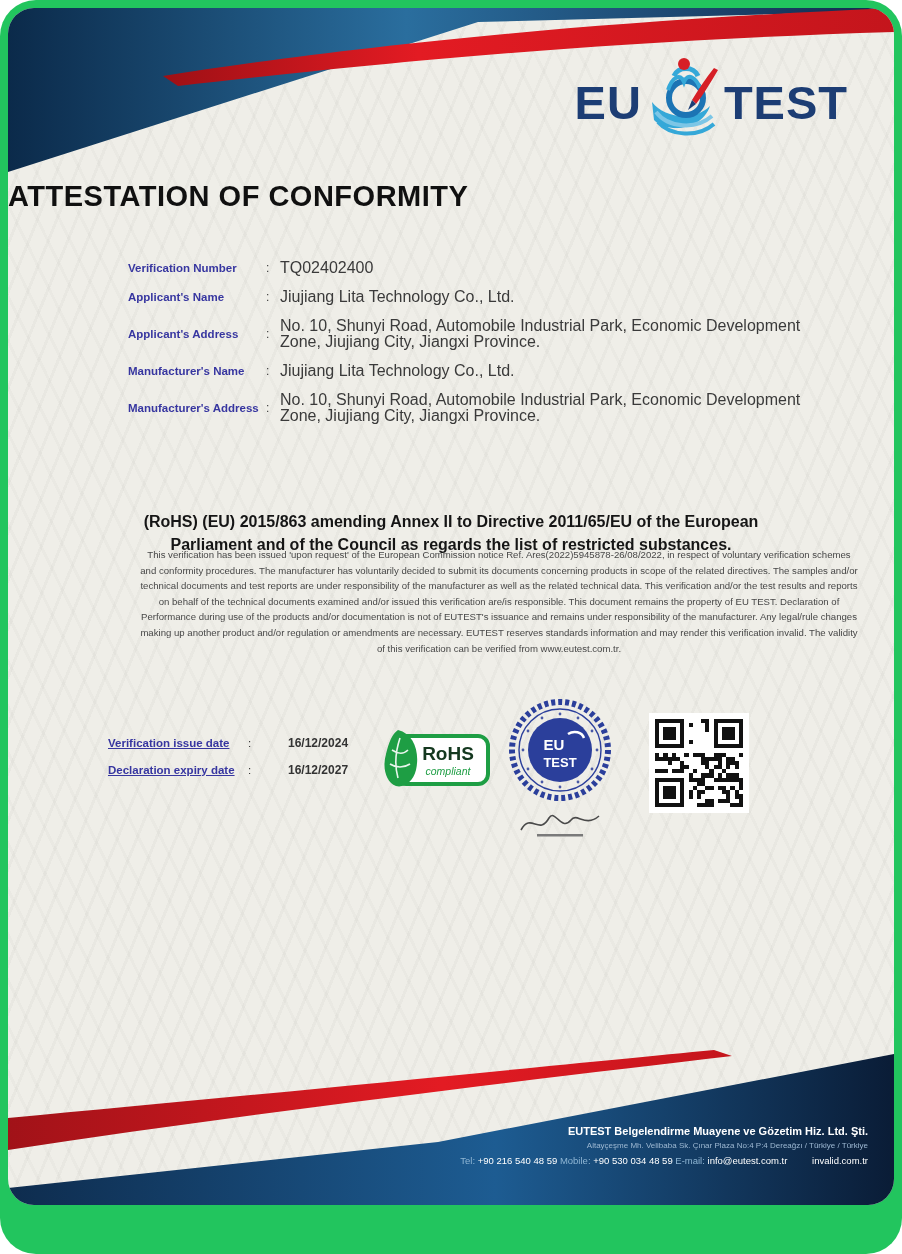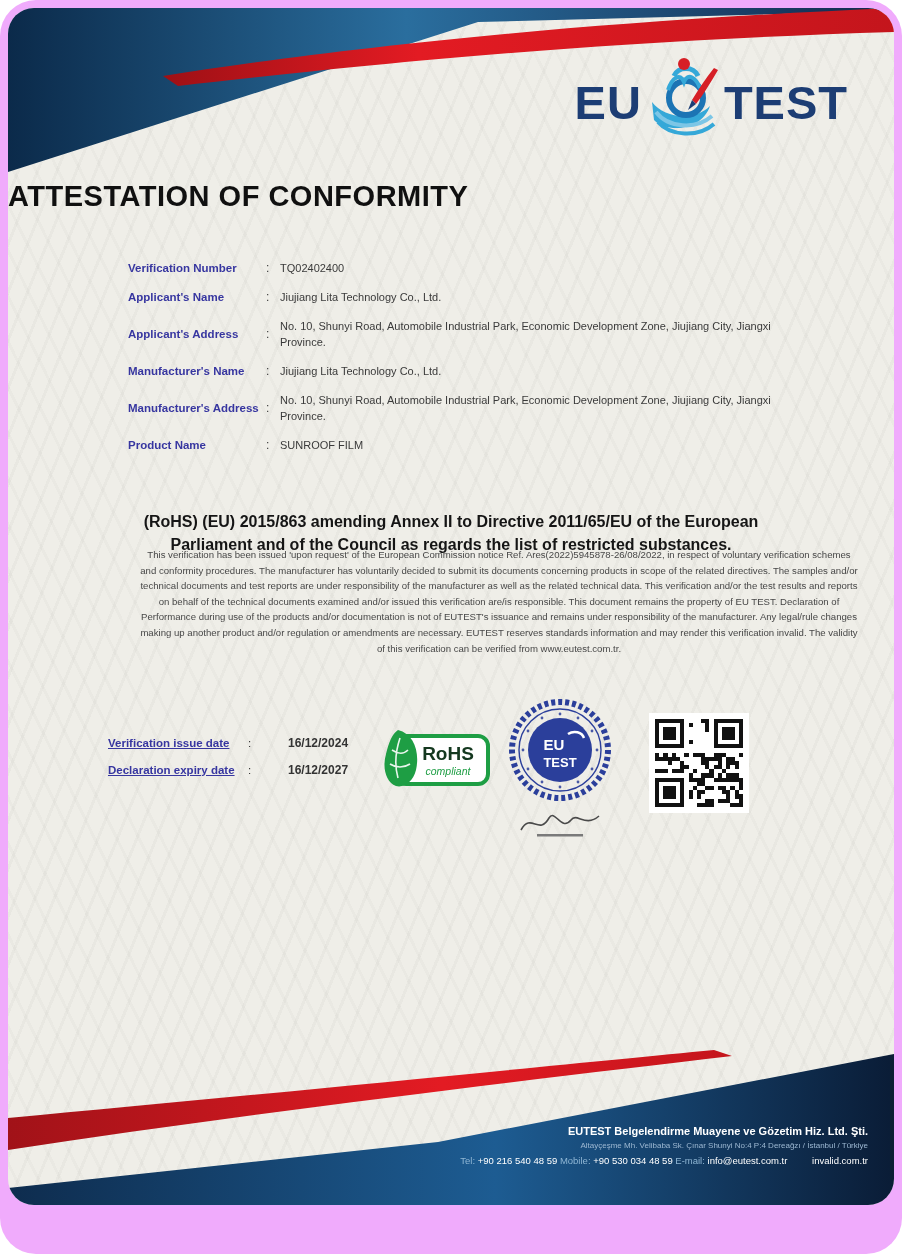--- a/index.html
+++ b/index.html
@@ -4,21 +4,21 @@
 <style>
   html,body{margin:0;padding:0;}
   body{
     width:902px;height:1254px;
     background:#ffffff;
     font-family:"Liberation Sans", sans-serif;
     position:relative;overflow:hidden;
   }
   .device-frame{
     position:absolute;inset:0;
-    background:#f0abfc;
+    background:#22c55e;
     border-radius:36px;
   }
   .cert{
     position:absolute;left:8px;top:8px;width:886px;height:1197px;
     border-radius:26px;
     background:
       repeating-linear-gradient(112deg, rgba(0,0,0,0) 0 15px, rgba(125,125,118,.055) 15px 18px),
       repeating-linear-gradient(64deg, rgba(0,0,0,0) 0 17px, rgba(125,125,118,.045) 17px 20px),
       #efeee8;
     overflow:hidden;
@@ -36,21 +36,21 @@
     text-align:left;font-size:29px;font-weight:bold;color:#101010;
     letter-spacing:.5px;
   }
 
   
   .fields{position:absolute;top:252px;left:100px;right:80px;margin-left:20px;}
   .frow{display:flex;align-items:center;margin-bottom:13px;}
   .frow .lab{width:138px;flex:0 0 138px;font-size:11.5px;font-weight:bold;color:#3736a0;line-height:14px;}
   .frow .colon{width:14px;flex:0 0 14px;color:#3d3d3d;font-size:12px;}
   .frow .colon::before{content:":";}
-  .frow .val{font-size:11px;color:#3a3a3a;line-height:16px;max-width:578px;}
+  .frow .val{font-size:16px;color:#3a3a3a;line-height:16px;max-width:578px;}
 
   
   .directive{
     position:absolute;top:502px;left:83px;width:720px;
     text-align:center;font-size:16px;font-weight:bold;color:#151515;line-height:23px;
   }
 
   
   .bodytext{
     position:absolute;top:539px;left:83px;width:720px;
@@ -157,25 +157,20 @@
       </div>
       <div class="frow">
         <span class="lab">Manufacturer's Name</span>
           <span class="colon"></span>
           <span class="val">Jiujiang Lita Technology Co., Ltd.</span>
       </div>
       <div class="frow">
         <span class="lab">Manufacturer's Address</span>
           <span class="colon"></span>
           <span class="val">No. 10, Shunyi Road, Automobile Industrial Park, Economic Development Zone, Jiujiang City, Jiangxi Province.</span>
-      </div>
-      <div class="frow">
-        <span class="lab">Product Name</span>
-          <span class="colon"></span>
-          <span class="val">SUNROOF FILM</span>
       </div>
     </div>
 
     <div class="directive">
       <div>(RoHS) (EU) 2015/863 amending Annex II to Directive 2011/65/EU of the European</div>
       <div>Parliament and of the Council as regards the list of restricted substances.</div>
     </div>
 
     <div class="bodytext">This verification has been issued 'upon request' of the European Commission notice Ref. Ares(2022)5945878-26/08/2022, in respect of voluntary verification schemes and conformity procedures. The manufacturer has voluntarily decided to submit its documents concerning products in scope of the related directives. The samples and/or technical documents and test reports are under responsibility of the manufacturer as well as the related technical data. This verification and/or the test results and reports on behalf of the technical documents examined and/or issued this verification are/is responsible. This document remains the property of EU TEST. Declaration of Performance during use of the products and/or documentation is not of EUTEST's issuance and remains under responsibility of the manufacturer. Any legal/rule changes making up another product and/or regulation or amendments are necessary. EUTEST reserves standards information and may render this verification invalid. The validity of this verification can be verified from www.eutest.com.tr.</div>
 
@@ -437,21 +432,21 @@
           <rect x="12" y="20" width="1" height="1" fill="#111"></rect>
           <rect x="13" y="20" width="1" height="1" fill="#111"></rect>
           <rect x="18" y="20" width="1" height="1" fill="#111"></rect>
           <rect x="19" y="20" width="1" height="1" fill="#111"></rect>
           <rect x="20" y="20" width="1" height="1" fill="#111"></rect>
         </svg>
     </div>
 
     <div class="footer-text">
       <div class="f-company">EUTEST Belgelendirme Muayene ve Gözetim Hiz. Ltd. Şti.</div>
-      <div class="f-address">Altayçeşme Mh. Velibaba Sk. Çınar Shunyi No:4 P:4 Dereağzı / İstanbul / Türkiye</div>
+      <div class="f-address">Altayçeşme Mh. Velibaba Sk. Çınar Plaza No:4 P:4 Dereağzı / Türkiye / Türkiye</div>
       <div class="f-contact">
         <span>Tel:</span>
         <b>+90 216 540 48 59</b>
         <span>Mobile:</span>
         <b>+90 530 034 48 59</b>
         <span>E-mail:</span>
         <b>info@eutest.com.tr</b>
         <b class="site">invalid.com.tr</b>
       </div>
     </div>

